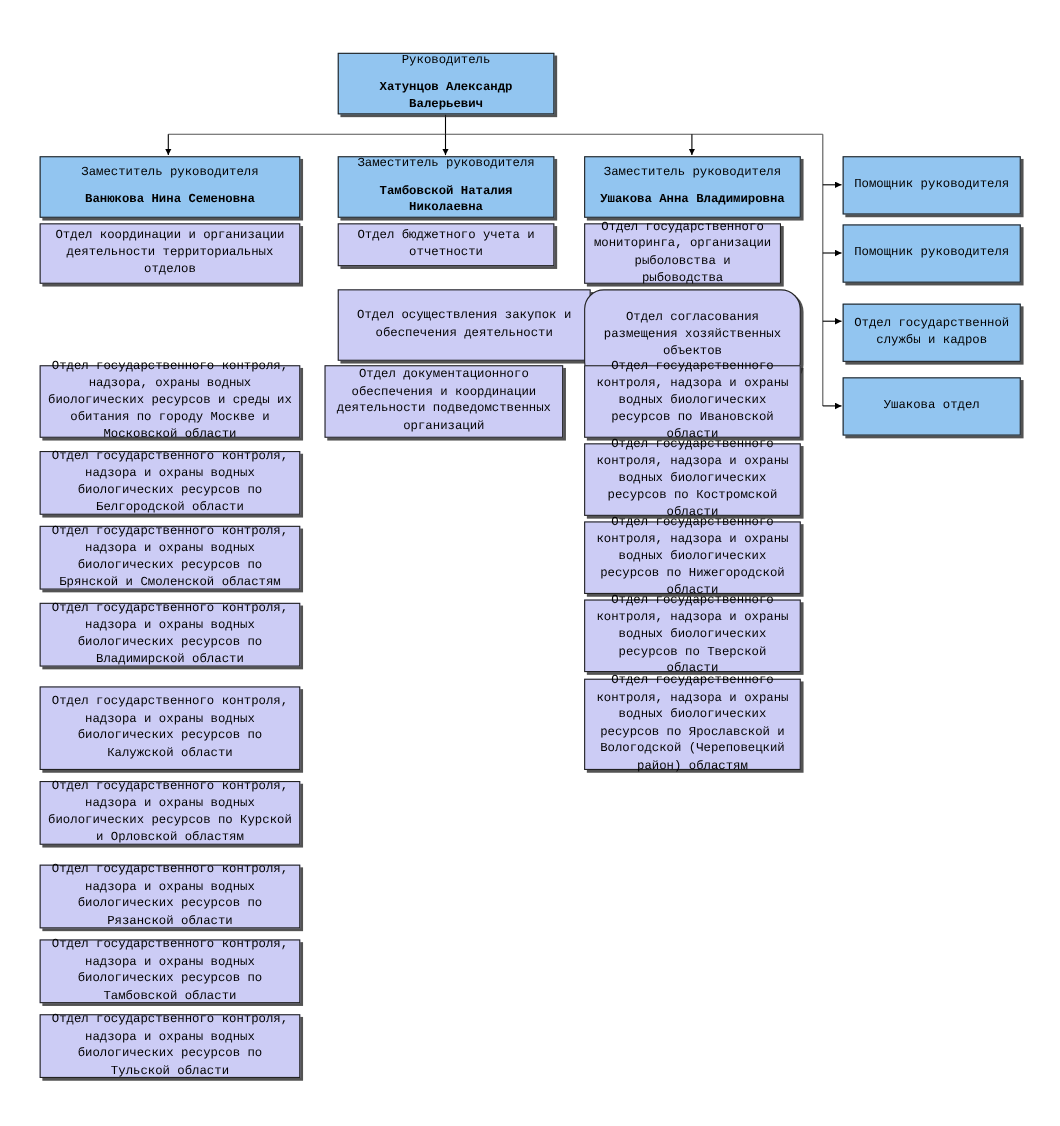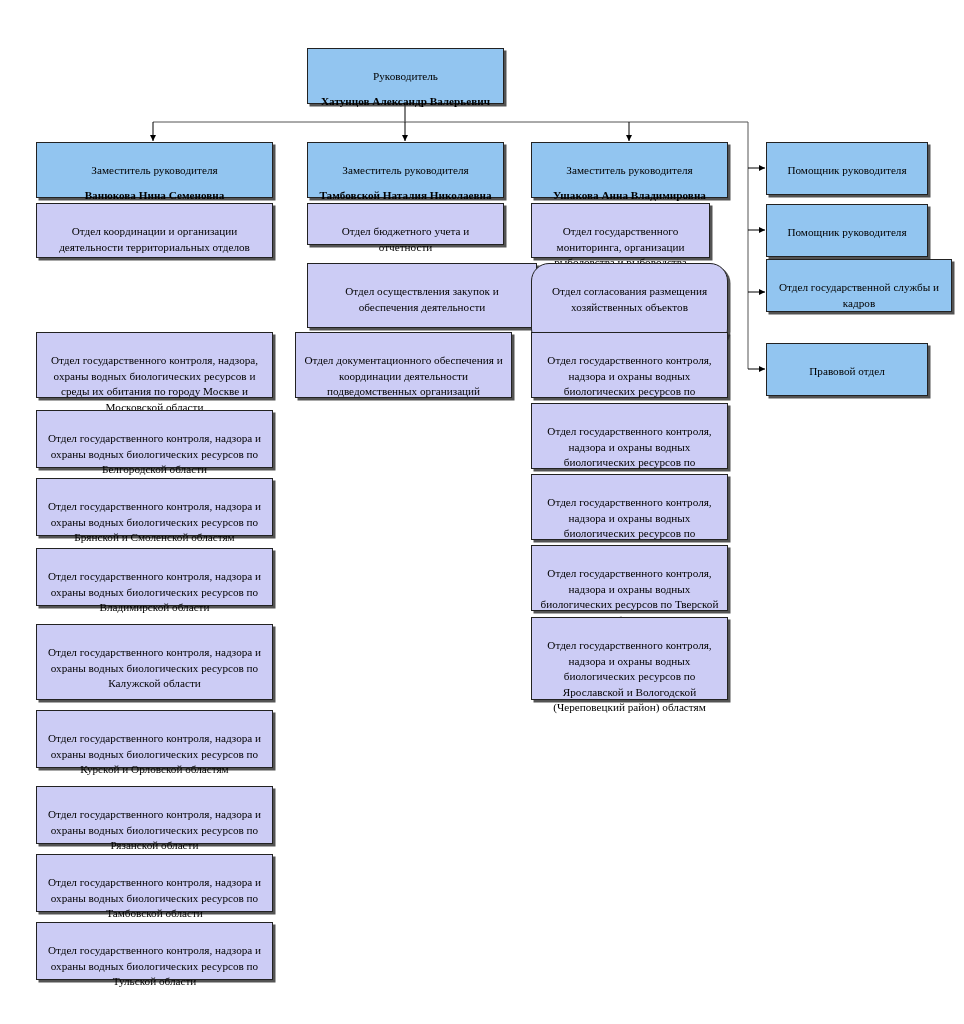--- a/index.html
+++ b/index.html
@@ -19,27 +19,29 @@
     left: 0;
     top: 0;
     width: 964px;
     height: 1024px;
   }
   .node {
     position: absolute;
     box-sizing: border-box;
     border: 1px solid #222222;
     display: flex;
+    align-items: center;
     justify-content: center;
     text-align: center;
-    padding: 20px 6px;
+    padding: 3px 6px;
     font-size: 11.2px;
     line-height: 15.5px;
     color: #000000;
     box-shadow: 2.5px 2.5px 0 rgba(40,40,40,0.80);
+    font-family: Liberation Mono, monospace;
   }
   .node.blue  { background: #92c5f0; }
   .node.lav   { background: #ccccf5; }
   .node .inner { width: 100%; }
   .node .title { display: block; }
   .node .name  { display: block; font-weight: bold; margin-top: 9px; }
   svg.links {
     position: absolute;
     left: 0; top: 0;
     width: 964px;
@@ -163,20 +165,20 @@
   <div class="node lav" style="left:531px; top:617px; width:197px; height:83px;">
       <span class="inner">Отдел государственного контроля, надзора и охраны водных биологических ресурсов по Ярославской и Вологодской (Череповецкий район) областям</span>
     </div>
 
   <div class="node blue" style="left:766px; top:142px; width:162px; height:53px;">
       <span class="inner">Помощник руководителя</span>
     </div>
   <div class="node blue" style="left:766px; top:204px; width:162px; height:53px;">
       <span class="inner">Помощник руководителя</span>
     </div>
-  <div class="node blue" style="left:766px; top:259px; width:186px; height:53px;">
+  <div class="node blue" style="left:766px; top:276px; width:162px; height:53px;">
       <span class="inner">Отдел государственной службы и кадров</span>
     </div>
   <div class="node blue" style="left:766px; top:343px; width:162px; height:53px;">
-      <span class="inner">Правовой отдел</span>
+      <span class="inner">Ушакова отдел</span>
     </div>
 
 </div>
 
 </body></html>

